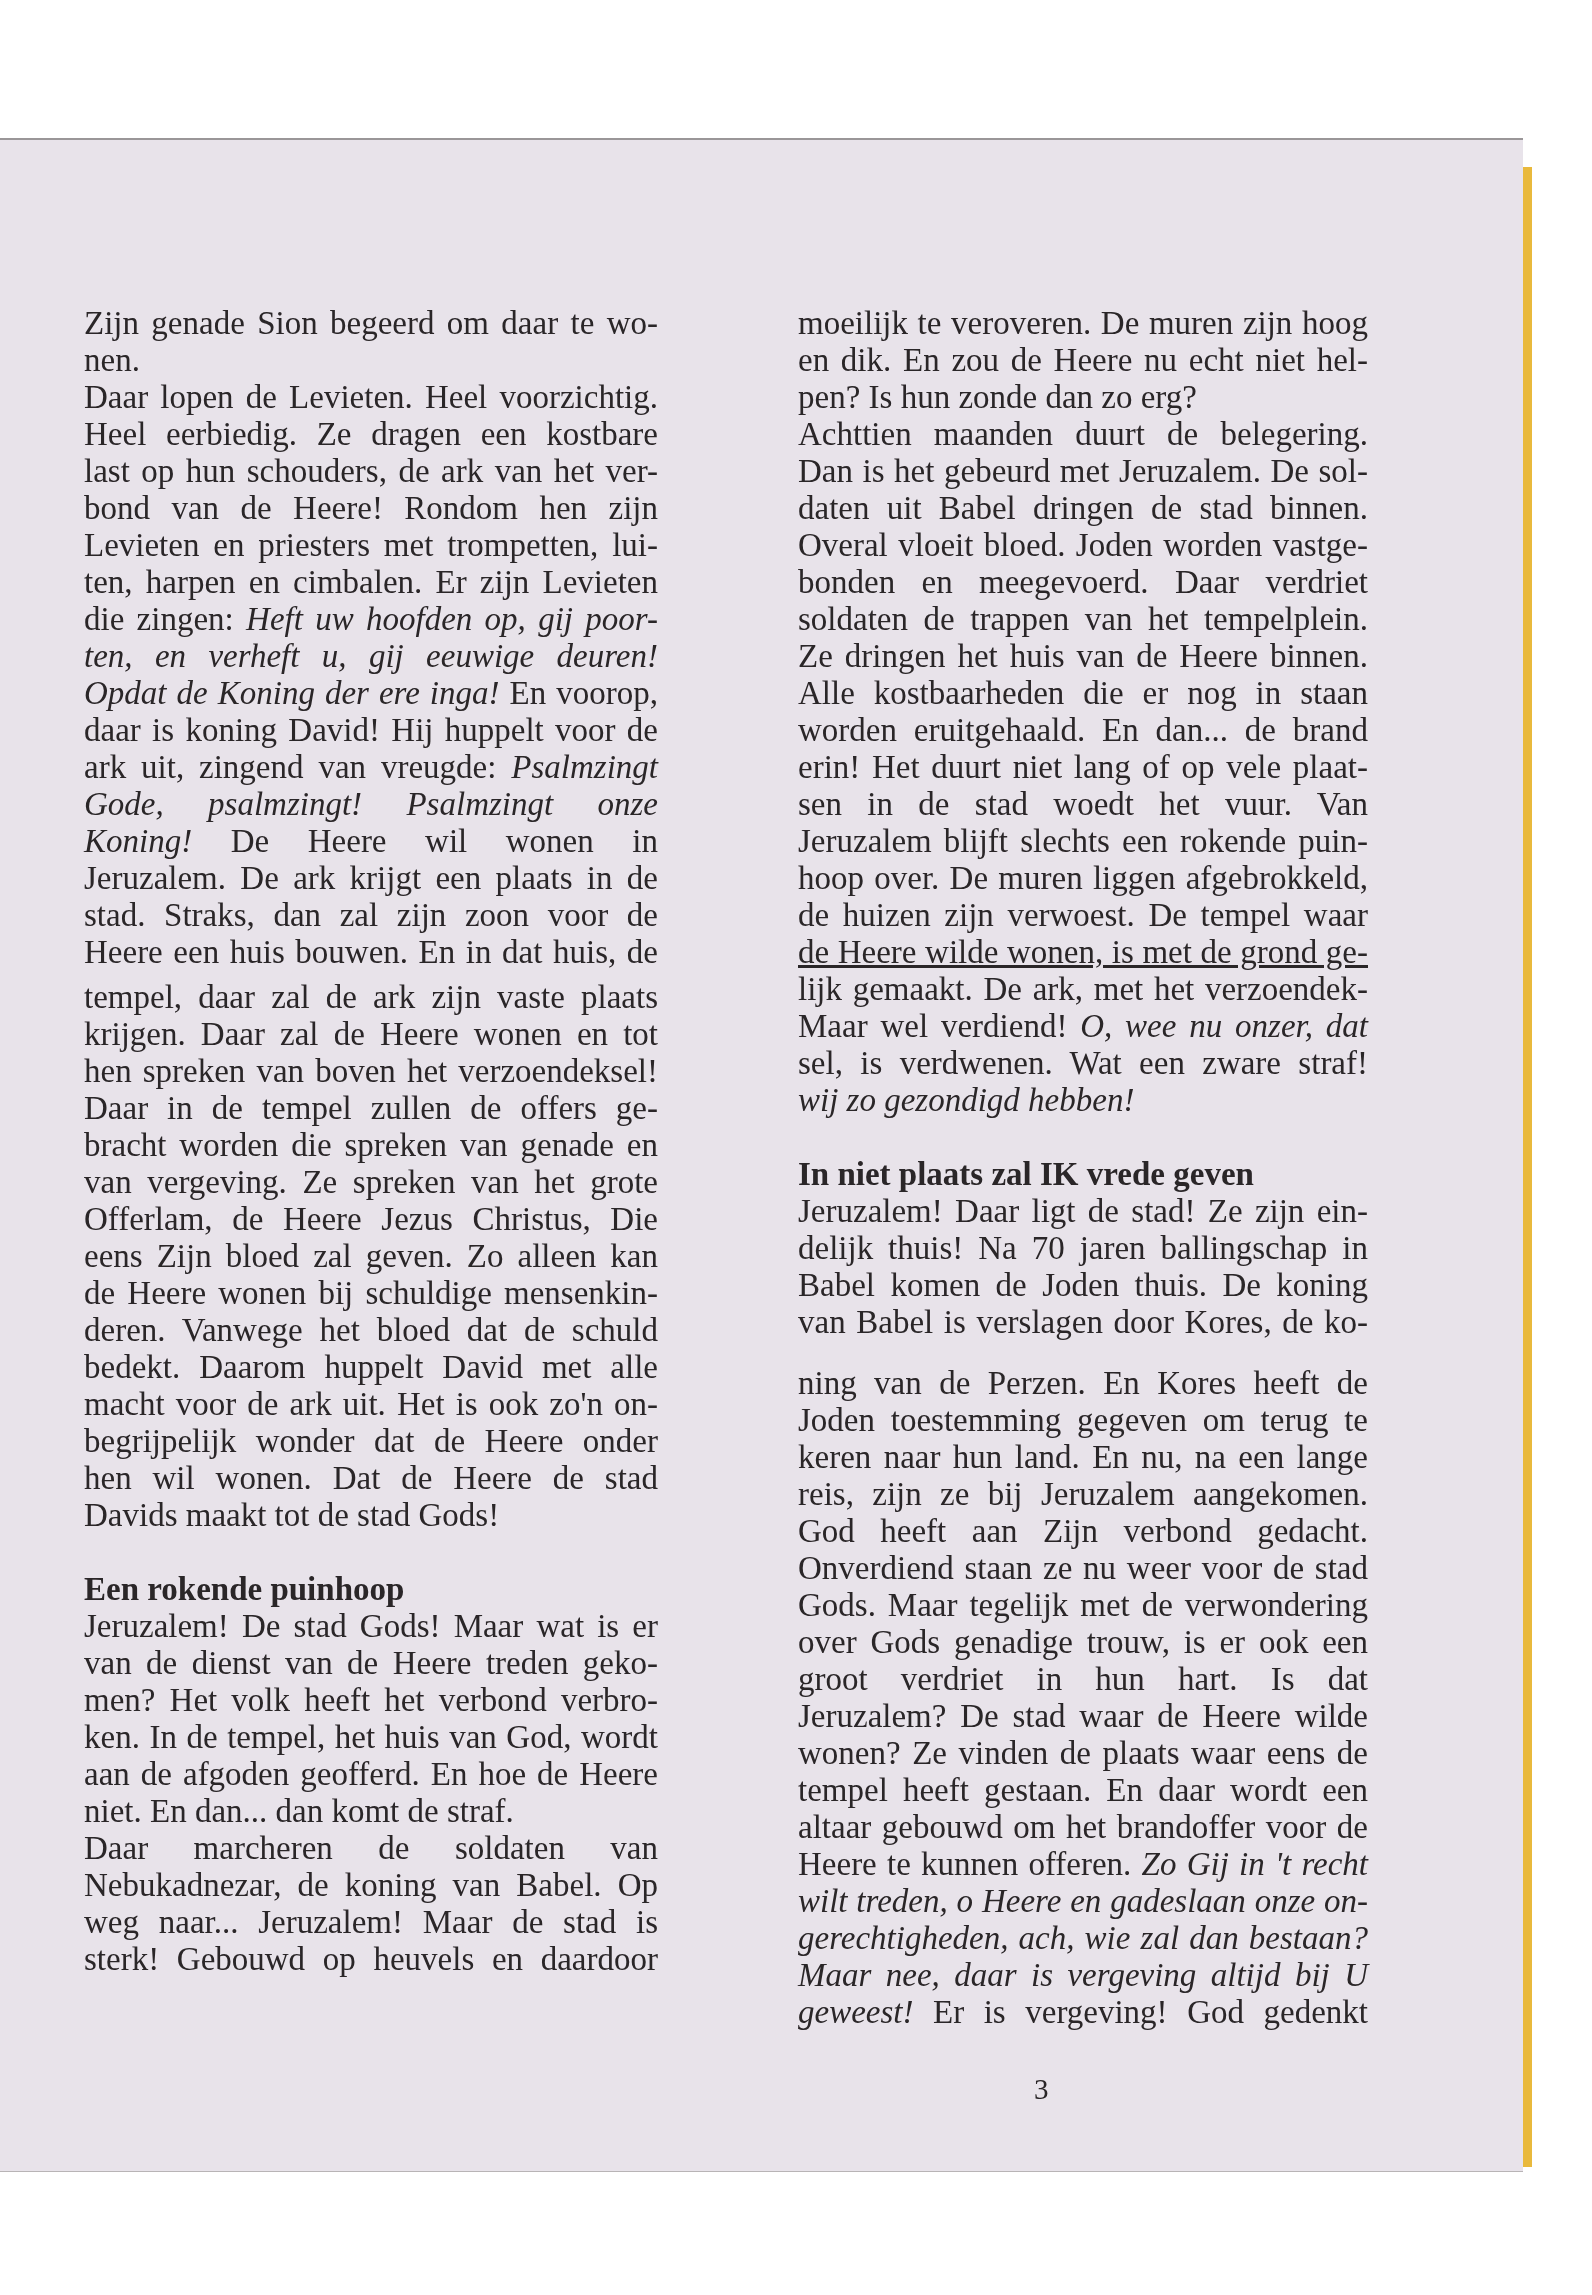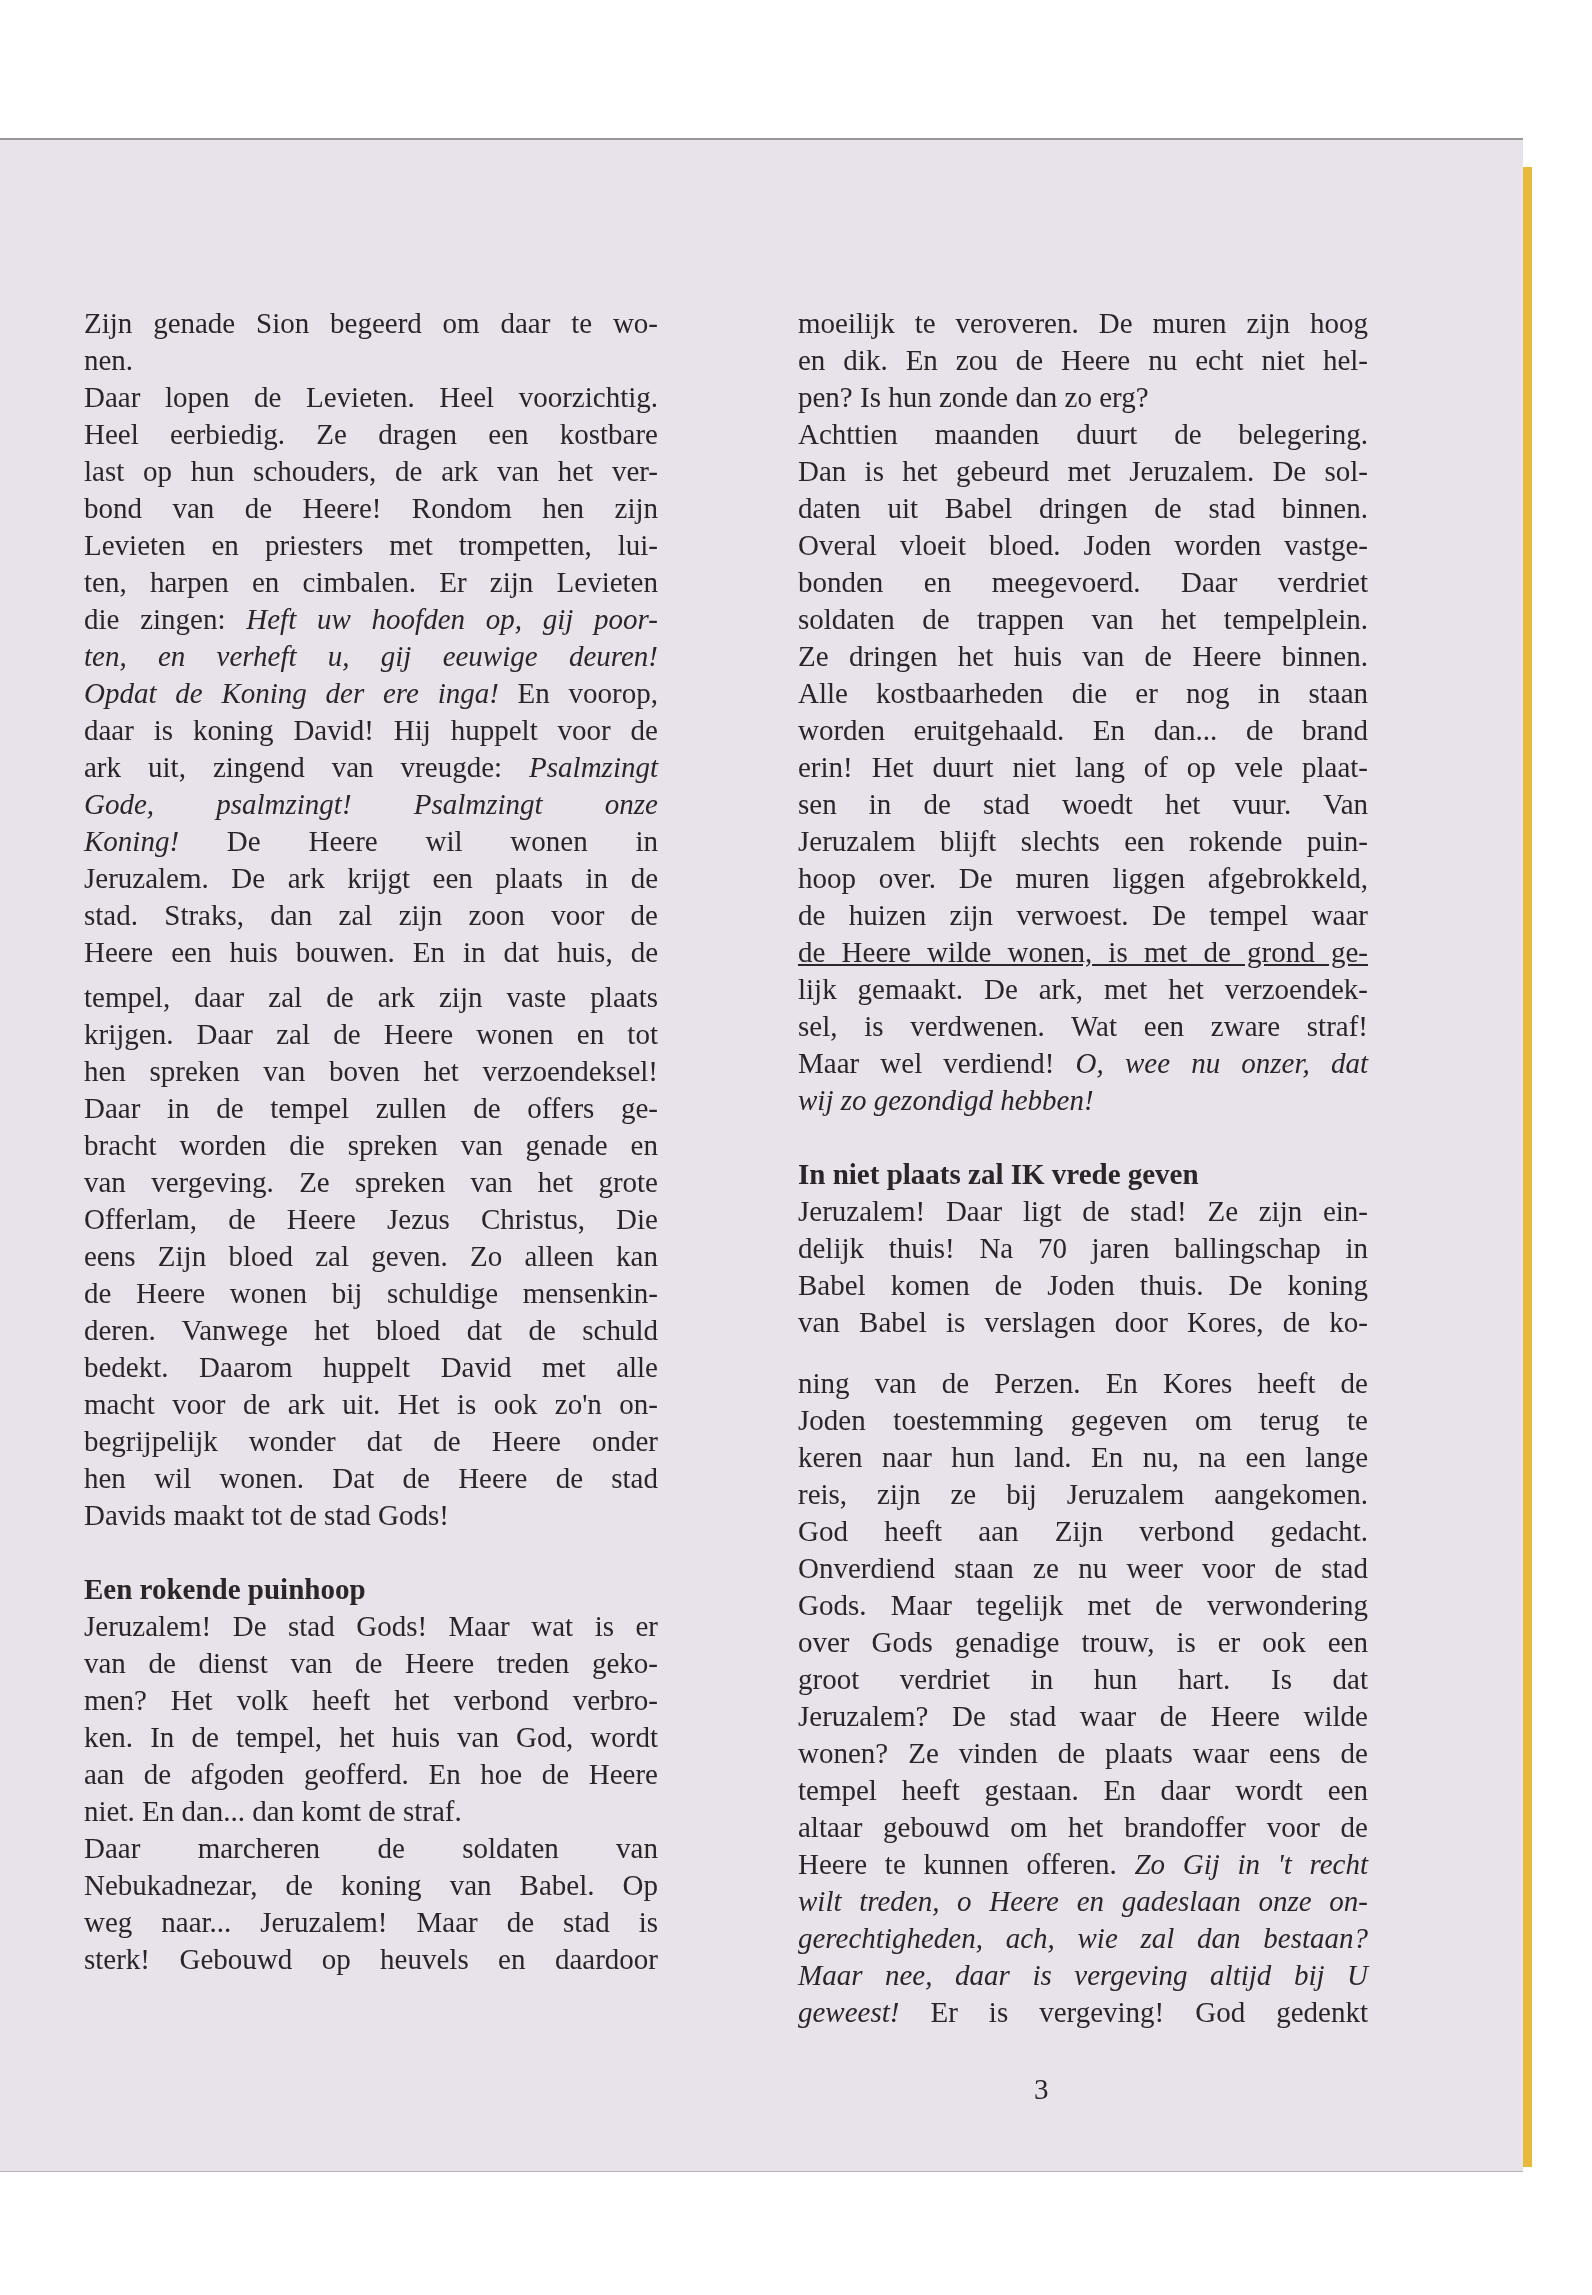--- a/index.html
+++ b/index.html
@@ -12,21 +12,21 @@
     background:#e8e3ea;
     border-top:2.6px solid #9a9698;
     border-bottom:1.7px solid #b8b4b6;
   }
   .spine {
     position:absolute; left:1523px; top:167px; width:8.6px; height:2000px;
     background:#e9b93c;
   }
   .column {
     position:absolute; top:0; width:574px;
-    color:#2a2628; font-size:29px; line-height:37px;
+    color:#2a2628; font-size:33px; line-height:37px;
   }
   .col-left { left:84px; top:305px; }
   .col-right { left:798px; top:305px; width:570px; }
   .line {
     display:block; white-space:nowrap; overflow:visible; height:37px;
     text-align:justify; text-align-last:justify;
     transform-origin:left center;
   }
   .line.last { text-align-last:left; }
   .line.blank { height:37px; }
@@ -102,22 +102,22 @@
     <div class="line" style="white-space: normal;"><span>Ze dringen het huis van de Heere binnen.</span></div>
     <div class="line" style="white-space: normal;"><span>Alle kostbaarheden die er nog in staan</span></div>
     <div class="line" style="white-space: normal;"><span>worden eruitgehaald. En dan... de brand</span></div>
     <div class="line" style="white-space: normal;"><span>erin! Het duurt niet lang of op vele plaat-</span></div>
     <div class="line" style="white-space: normal;"><span>sen in de stad woedt het vuur. Van</span></div>
     <div class="line" style="white-space: normal;"><span>Jeruzalem blijft slechts een rokende puin-</span></div>
     <div class="line" style="white-space: normal;"><span>hoop over. De muren liggen afgebrokkeld,</span></div>
     <div class="line" style="white-space: normal;"><span>de huizen zijn verwoest. De tempel waar</span></div>
     <div class="line" style="white-space: normal; text-decoration: underline;"><span>de Heere wilde wonen, is met de grond ge-</span></div>
     <div class="line" style="white-space: normal;"><span>lijk gemaakt. De ark, met het verzoendek-</span></div>
+    <div class="line" style="white-space: normal;"><span>Maar wel verdiend! </span><span class="it">O, wee nu onzer, dat</span></div>
     <div class="line" style="white-space: normal;"><span>sel, is verdwenen. Wat een zware straf!</span></div>
-    <div class="line" style="white-space: normal;"><span>Maar wel verdiend! </span><span class="it">O, wee nu onzer, dat</span></div>
     <div class="line last" style="white-space: nowrap;"><span class="it">wij zo gezondigd hebben!</span></div>
     <div class="line blank"></div>
     <div class="line heading" style="white-space: nowrap;"><span>In niet plaats zal IK vrede geven</span></div>
     <div class="line" style="white-space: normal;"><span>Jeruzalem! Daar ligt de stad! Ze zijn ein-</span></div>
     <div class="line" style="white-space: normal;"><span>delijk thuis! Na 70 jaren ballingschap in</span></div>
     <div class="line" style="white-space: normal;"><span>Babel komen de Joden thuis. De koning</span></div>
     <div class="line" style="white-space: normal;"><span>van Babel is verslagen door Kores, de ko-</span></div>
     <div class="line" style="white-space: normal; margin-top: 24px;"><span>ning van de Perzen. En Kores heeft de</span></div>
     <div class="line" style="white-space: normal;"><span>Joden toestemming gegeven om terug te</span></div>
     <div class="line" style="white-space: normal;"><span>keren naar hun land. En nu, na een lange</span></div>

